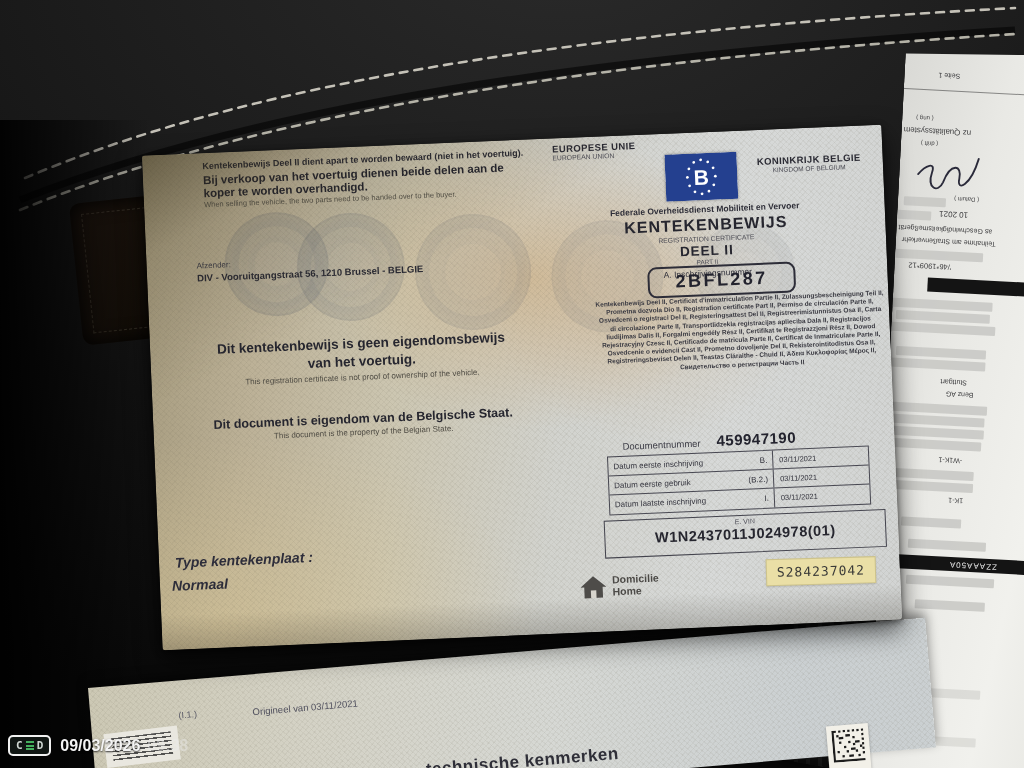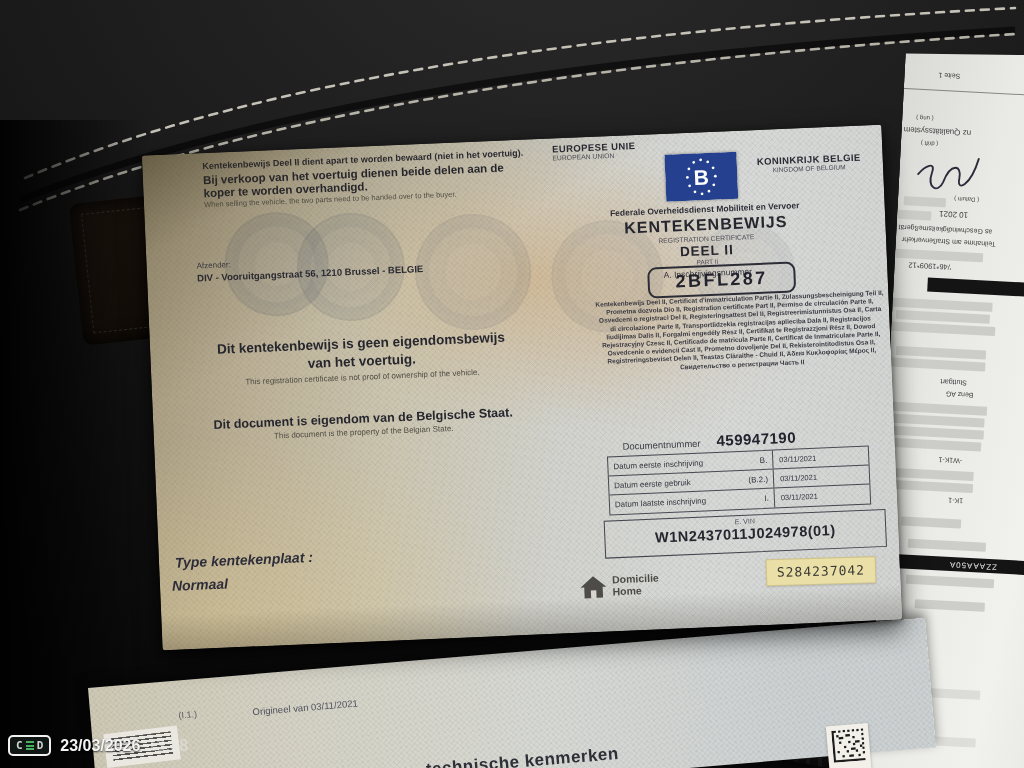--- a/index.html
+++ b/index.html
@@ -322,17 +322,17 @@
   <div class="overlay">
     <div class="ced-box">
       <span class="ced-letter">C</span>
       <span class="ced-e">
           <i></i>
           <i></i>
           <i></i>
         </span>
       <span class="ced-letter">D</span>
     </div>
-    <span class="ts-date">23/03/2026</span>
-    <span class="ts-time">13:38</span>
+    <span class="ts-date">09/03/2026</span>
+    <span class="ts-time">09:38</span>
   </div>
 
 </div>
 
 </body></html>

